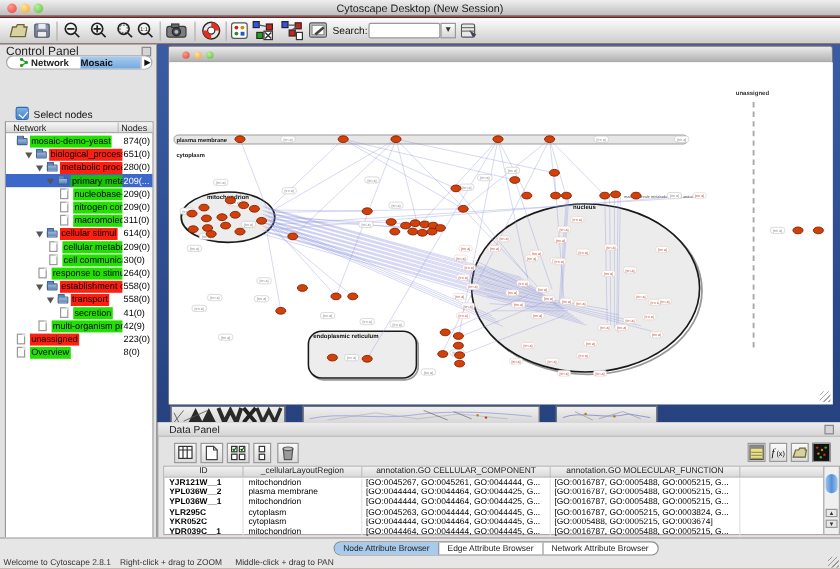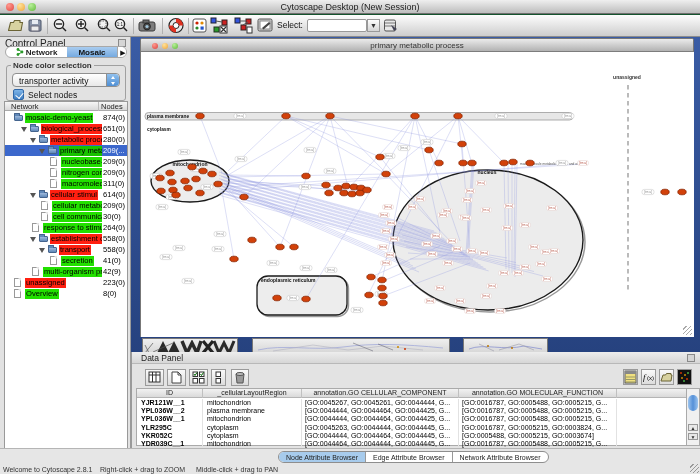--- a/index.html
+++ b/index.html
@@ -1,32 +1,32 @@
 <!DOCTYPE html>
 <html><head><meta charset="utf-8"><style>
 *{margin:0;padding:0;box-sizing:border-box}
 html,body{width:700px;height:474px;overflow:hidden;font-family:"Liberation Sans",sans-serif;background:#e8e8e8}
-#app{position:relative;width:700px;height:474px;background:#14532d}
+#app{position:relative;width:700px;height:474px;background:#7f1d1d}
 
 #mtitle{position:absolute;left:0;top:0;width:700px;height:14px;background:linear-gradient(#efefef,#bdbdbd);border-bottom:1px solid #6e6e6e}
 #mtitle .t{position:absolute;left:0;right:0;top:2px;text-align:center;font-size:9px;color:#222}
 .tl{position:absolute;top:3px;width:8px;height:8px;border-radius:50%}
 
 #tbar{position:absolute;left:0;top:15px;width:700px;height:22px;background:linear-gradient(#fdfdfd,#cdcdcd);border-bottom:1px solid #8c8c8c}
 .sep{position:absolute;top:3px;height:16px;width:1px;background:#b0b0b0}
 .ticon{position:absolute;top:2px}
 #search{position:absolute;left:307px;top:4px;width:60px;height:13px;background:#fff;border:1px solid #999;border-radius:2px}
 #searchdrop{position:absolute;left:367px;top:4px;width:13px;height:13px;background:linear-gradient(#fdfdfd,#d5d5d5);border:1px solid #999;font-size:7px;text-align:center;line-height:12px;color:#333}
 
 #cpanel{position:absolute;left:0;top:37px;width:131px;height:411px;background:#e2e2e2;border-right:1px solid #9a9a9a}
 #cpanel .hdr{position:absolute;left:5px;top:1px;font-size:10px;color:#222}
 .floatic{position:absolute;width:8px;height:8px;border:1px solid #8a8a8a;background:#d5d5d5}
 #tabs{position:absolute;left:5px;top:9px;width:122px;height:12px;border:1px solid #a8a8a8;border-radius:6px;background:#fff;overflow:hidden}
 #tabs .net{position:absolute;left:0;top:0;width:61px;height:12px;font-size:8px;font-weight:bold;color:#222;text-align:center;line-height:12px}
-#tabs .mos{position:absolute;left:61px;top:0;width:50px;height:12px;background:linear-gradient(#a8ccf0,#6ba3dd);font-size:8px;font-weight:bold;color:#111;text-align:center;line-height:12px}
+#tabs .mos{position:absolute;left:61px;top:0;width:50px;height:12px;background:linear-gradient(#a8ccf0,#6ba3dd);font-size:8px;font-weight:bold;color:#111;line-height:12px}
 #tabs .arr{position:absolute;left:111px;top:0;width:11px;height:12px;border-left:1px solid #a8a8a8;background:#fff;font-size:7px;line-height:12px;text-align:center;color:#111}
 #gbox{position:absolute;left:6px;top:28px;width:120px;height:36px;border:1px solid #a0a0a0;border-radius:3px}
 #gbox .lbl{position:absolute;left:4px;top:-5px;background:#e2e2e2;padding:0 2px;font-size:8px;font-weight:bold;color:#333}
 #combo{position:absolute;left:5px;top:7px;width:108px;height:14px;background:linear-gradient(#ffffff,#e8e8e8);border:1px solid #8f8f8f;border-radius:4px}
 #combo .txt{position:absolute;left:6px;top:2px;font-size:8.5px;color:#111}
 #combo .cap{position:absolute;right:0;top:0;width:13px;height:12px;background:linear-gradient(#8fc0ee,#4f8fd4);border-radius:0 4px 4px 0;border-left:1px solid #8f8f8f}
 #combo .cap:before{content:"";position:absolute;left:3.5px;top:1.5px;border-left:2.5px solid transparent;border-right:2.5px solid transparent;border-bottom:3.5px solid #fff}
 #combo .cap:after{content:"";position:absolute;left:3.5px;bottom:1.5px;border-left:2.5px solid transparent;border-right:2.5px solid transparent;border-top:3.5px solid #fff}
 #chk{position:absolute;left:13px;top:52px;width:11px;height:11px;border-radius:2px;background:linear-gradient(#7db4e8,#3f7fc4);border:1px solid #3068a8}
 #chk:before{content:"";position:absolute;left:2.5px;top:0.5px;width:3.5px;height:6px;border:solid #fff;border-width:0 1.8px 1.8px 0;transform:rotate(40deg)}
@@ -158,21 +158,21 @@
   <g transform="translate(48,1)">
    <rect x="0" y="1" width="14" height="12" rx="1.5" fill="#cfcfcf" stroke="#555"></rect>
    <rect x="2" y="3" width="10" height="8" fill="#fff" stroke="#888"></rect>
    <path d="M4 10 L11 4 L12.5 5.5 L5.5 11.5 Z" fill="#444"></path>
   </g>
  </svg>
  <div class="sep" style="left:47px"></div>
  <div class="sep" style="left:133px"></div>
  <div class="sep" style="left:162px"></div>
  <div class="sep" style="left:188px"></div>
- <div style="position:absolute;left:277px;top:5px;font-size:8.5px;color:#111">Select:</div>
+ <div style="position:absolute;left:277px;top:5px;font-size:8.5px;color:#111">Search:</div>
  <div id="search"></div>
       <div id="searchdrop">▼</div>
  <svg class="ticon" style="left:384px;top:4px" width="14" height="14" viewBox="0 0 14 14">
   <rect x="0.5" y="1" width="11" height="11" rx="1.5" fill="#e8e8e8" stroke="#555"></rect>
   <line x1="1" y1="4" x2="11" y2="4" stroke="#777"></line>
         <line x1="1" y1="7" x2="11" y2="7" stroke="#777"></line>
   <path d="M7 6 L13 10 L10 12 Z" fill="#445"></path>
  </svg>
 </div>
 
@@ -182,27 +182,20 @@
  <div id="tabs">
   <span class="net"><svg width="8" height="8" viewBox="0 0 8 8" style="vertical-align:-1px">
             <circle cx="2" cy="1.5" r="1.4" fill="#2a9a2a"></circle>
             <circle cx="2" cy="6.5" r="1.4" fill="#2a9a2a"></circle>
             <circle cx="6" cy="4" r="1.4" fill="#2a9a2a"></circle>
             <path d="M2 1.5 L6 4 L2 6.5" stroke="#2a9a2a" fill="none"></path>
           </svg> Network</span>
   <span class="mos">Mosaic</span>
         <span class="arr">▶</span>
  </div>
- <div id="gbox">
-  <span class="lbl">Node color selection</span>
-  <div id="combo">
-          <span class="txt">transporter activity</span>
-          <span class="cap"></span>
-        </div>
- </div>
  <div id="chk"></div>
       <div id="chklbl">Select nodes</div>
  <div id="treebox">
   <div id="treehdr">
           <span class="n1">Network</span>
           <span class="dv"></span>
           <span class="n2">Nodes</span>
         </div>
   <div id="treerows">
 <div class="trow" style="">
@@ -327,21 +320,20 @@
    <circle cx="24" cy="6" r="1" fill="#bb7700"></circle>
           <circle cx="48" cy="8" r="1" fill="#bb7700"></circle>
   </svg>
  </div>
 
  <div id="win">
   <div id="wtitle">
    <span class="tls" style="left:11px;background:radial-gradient(circle at 35% 30%,#ff9a90,#d8423c)"></span>
    <span class="tls" style="left:21px;background:radial-gradient(circle at 35% 30%,#ffe29a,#eea438)"></span>
    <span class="tls" style="left:31px;background:radial-gradient(circle at 35% 30%,#b8f09a,#5fb838)"></span>
-   <div class="t">primary metabolic process</div>
   </div>
 <svg width="553" height="285" viewBox="141 51 553 285" style="position:absolute;left:0;top:13px;background:#fff">
 <rect x="145" y="111.5" width="428" height="7.5" rx="3.5" fill="#e7e7e7" stroke="#9a9a9a" stroke-width="0.8"></rect>
 <ellipse cx="190" cy="180" rx="39" ry="21" fill="#ededed" stroke="#1a1a1a" stroke-width="1.4"></ellipse>
 <ellipse cx="490" cy="241" rx="95" ry="70" fill="none" stroke="#999" stroke-width="1.5"></ellipse>
 <ellipse cx="488" cy="239" rx="95" ry="70" fill="#ececec" stroke="#1a1a1a" stroke-width="1.4"></ellipse>
 <rect x="258.5" y="276.5" width="90" height="39" rx="11" fill="none" stroke="#999" stroke-width="1.4"></rect>
 <rect x="257" y="275" width="90" height="39" rx="11" fill="#ededed" stroke="#1a1a1a" stroke-width="1.3"></rect>
 <line x1="628" y1="84" x2="628" y2="292" stroke="#aaaaaa" stroke-width="1.6" stroke-dasharray="4.5,3.5"></line>
 <line x1="219.0" y1="171.0" x2="434.0" y2="230.0" stroke="#8b93de" stroke-width="0.65" opacity="0.45"></line>

